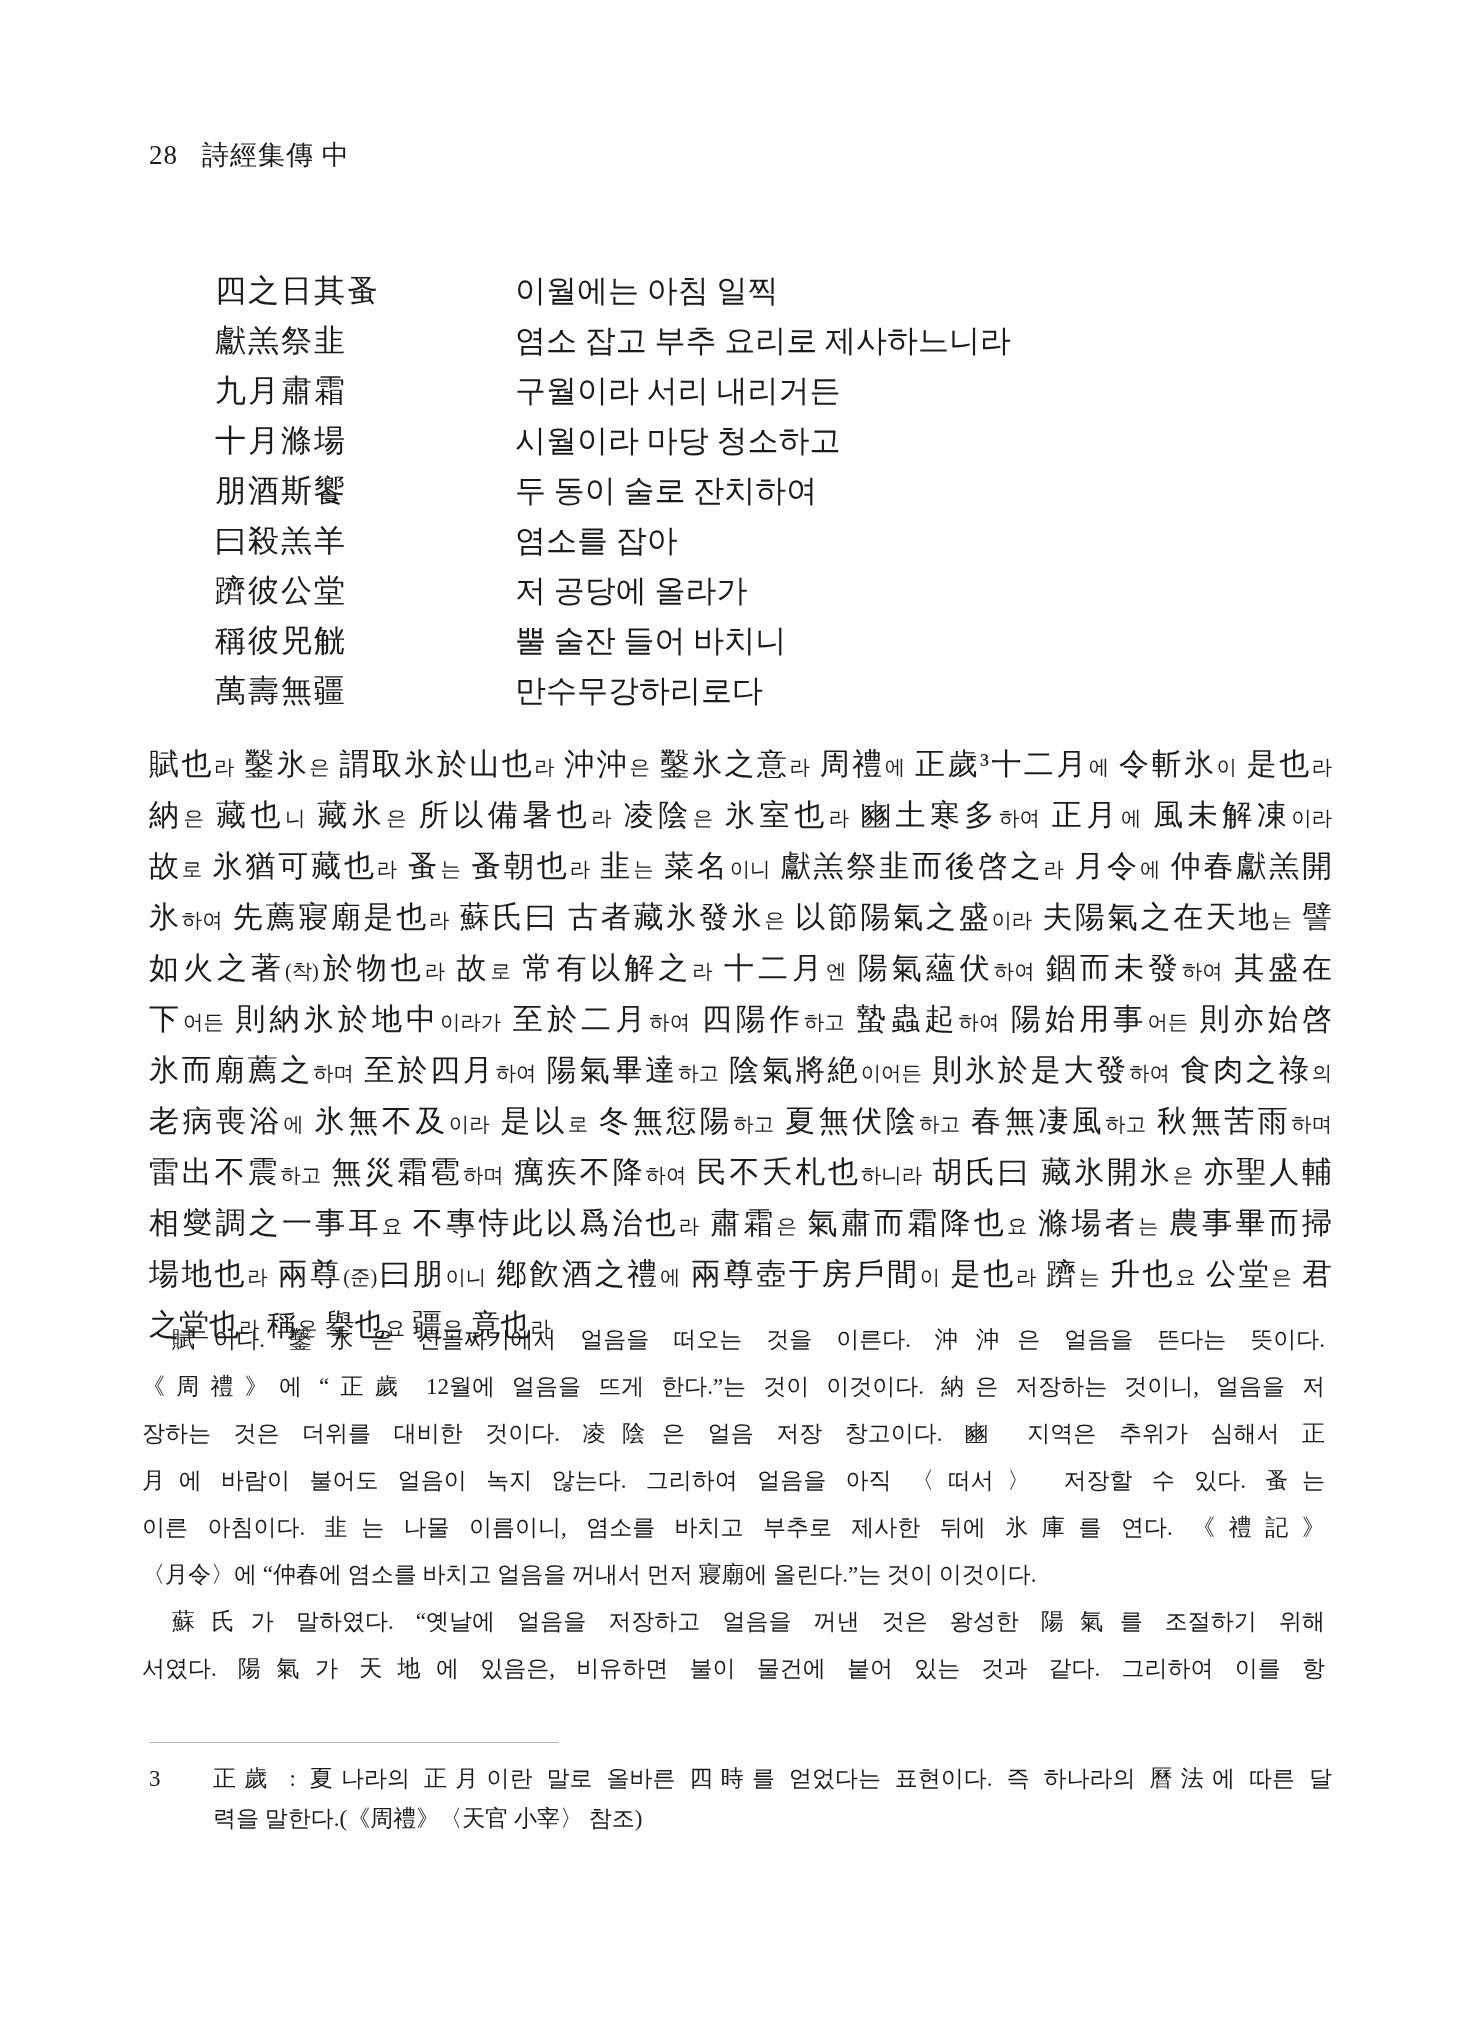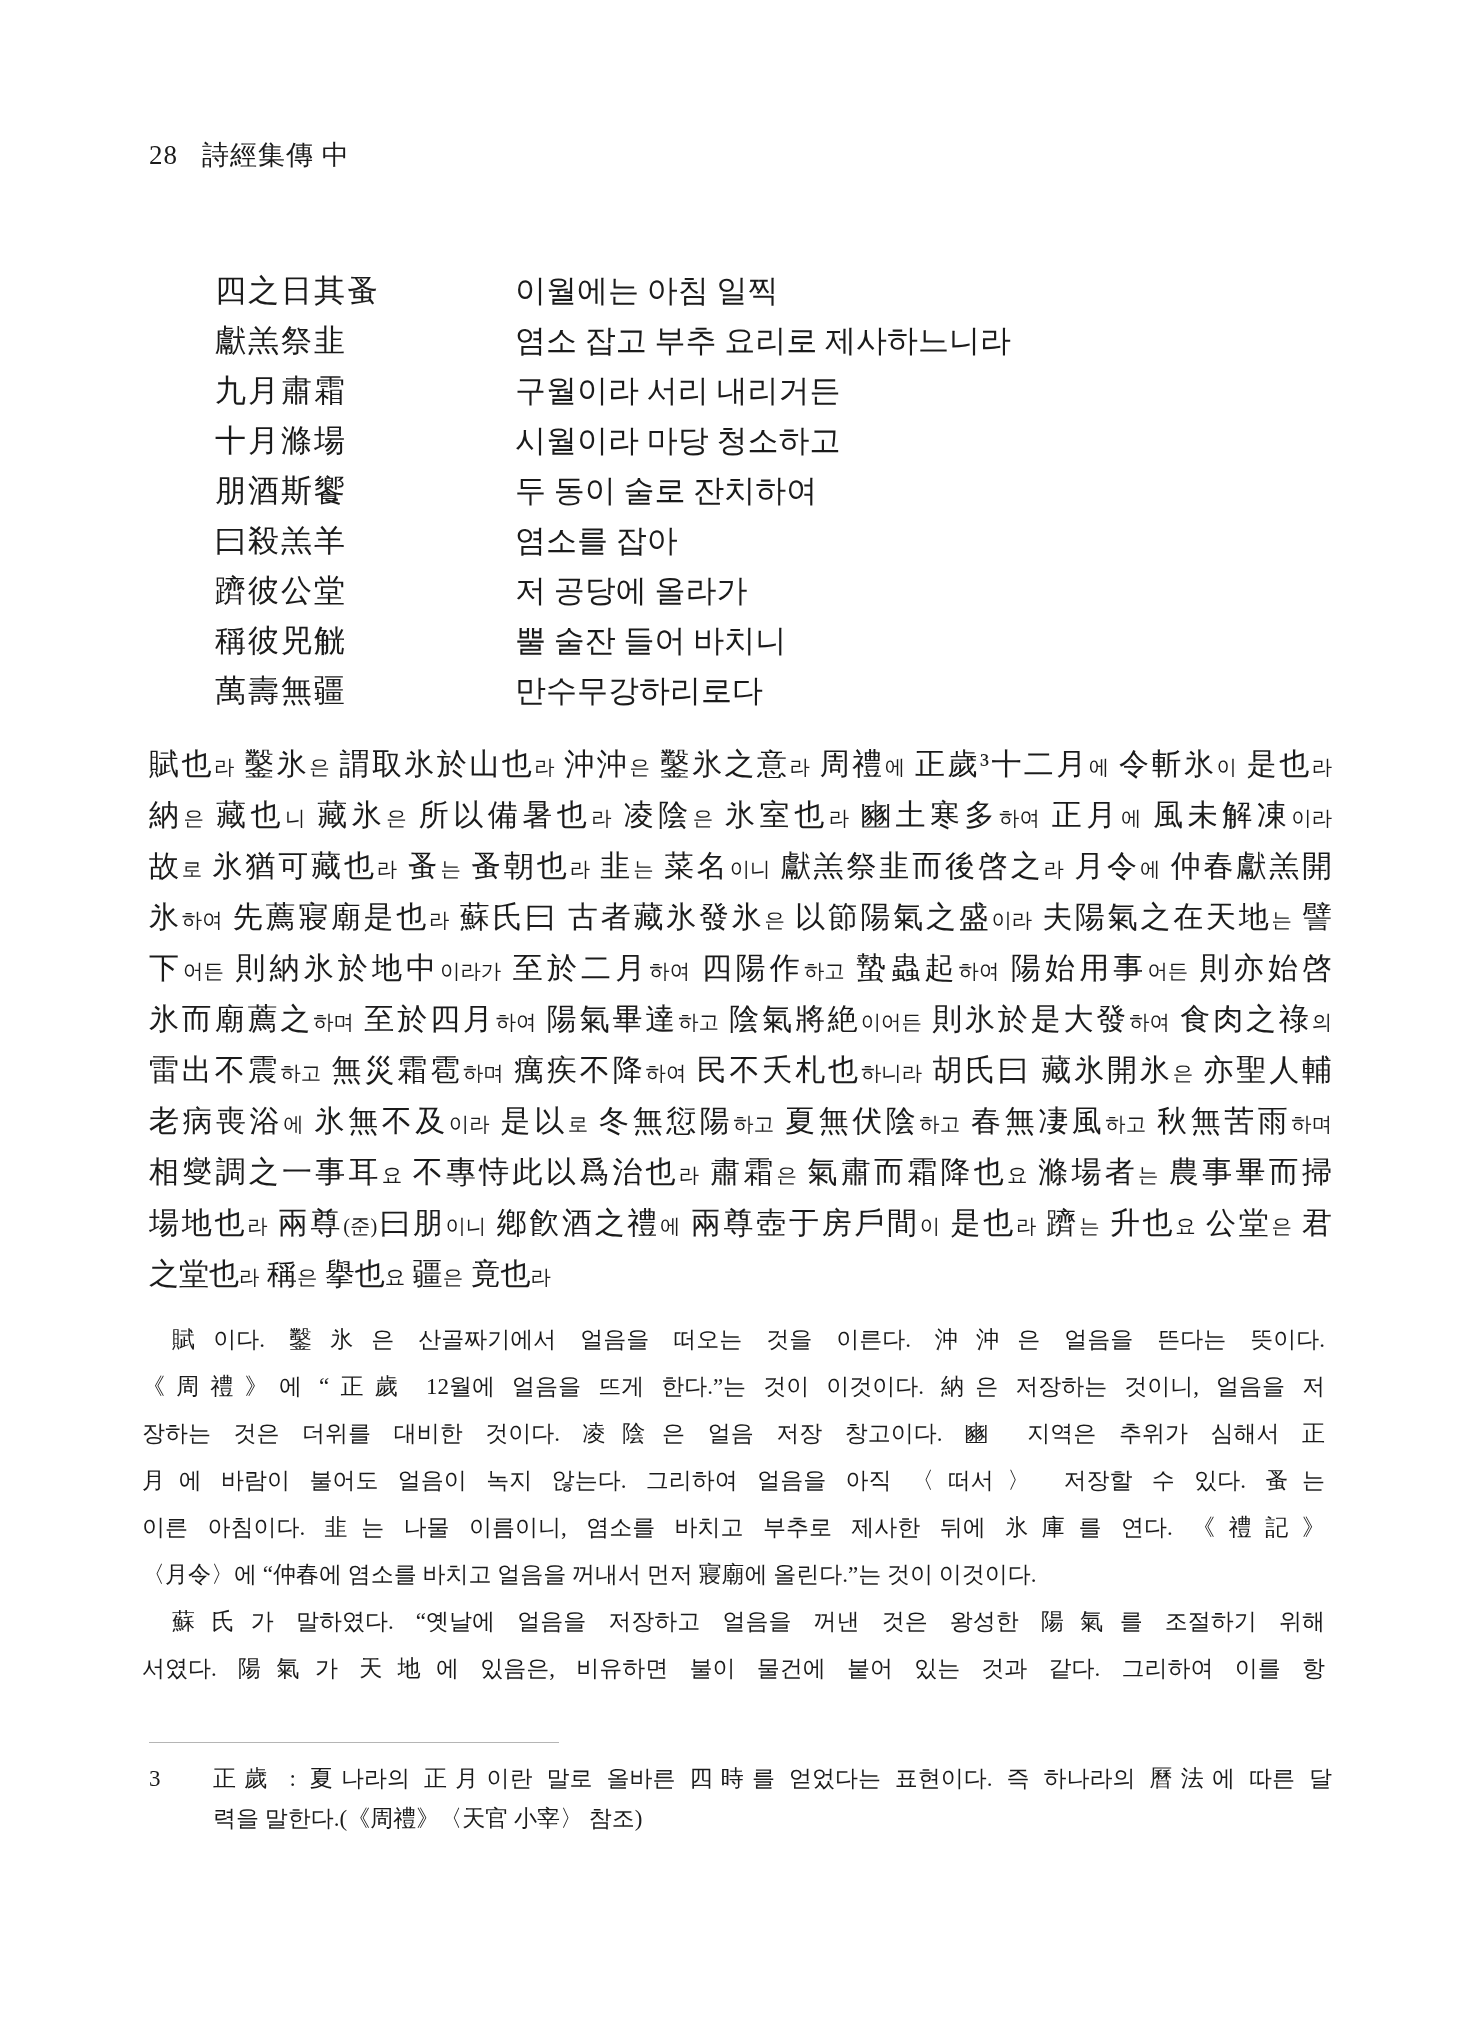--- a/index.html
+++ b/index.html
@@ -92,24 +92,25 @@
         <span class="hanja">萬壽無疆</span>
         <span class="korean">만수무강하리로다</span>
       </div>
     </section>
 
   <section class="commentary" id="commentary">
       <div class="c-line just">賦也<span class="to">라</span> 鑿氷<span class="to">은</span> 謂取氷於山也<span class="to">라</span> 沖沖<span class="to">은</span> 鑿氷之意<span class="to">라</span> 周禮<span class="to">에</span> 正歲³十二月<span class="to">에</span> 令斬氷<span class="to">이</span> 是也<span class="to">라</span></div>
       <div class="c-line just">納<span class="to">은</span> 藏也<span class="to">니</span> 藏氷<span class="to">은</span> 所以備暑也<span class="to">라</span> 凌陰<span class="to">은</span> 氷室也<span class="to">라</span> 豳土寒多<span class="to">하여</span> 正月<span class="to">에</span> 風未解凍<span class="to">이라</span></div>
       <div class="c-line just">故<span class="to">로</span> 氷猶可藏也<span class="to">라</span> 蚤<span class="to">는</span> 蚤朝也<span class="to">라</span> 韭<span class="to">는</span> 菜名<span class="to">이니</span> 獻羔祭韭而後啓之<span class="to">라</span> 月令<span class="to">에</span> 仲春獻羔開</div>
       <div class="c-line just">氷<span class="to">하여</span> 先薦寢廟是也<span class="to">라</span> 蘇氏曰 古者藏氷發氷<span class="to">은</span> 以節陽氣之盛<span class="to">이라</span> 夫陽氣之在天地<span class="to">는</span> 譬</div>
+      <div class="c-line just">如火之著<span class="to">(착)</span>於物也<span class="to">라</span> 故<span class="to">로</span> 常有以解之<span class="to">라</span> 十二月<span class="to">엔</span> 陽氣蘊伏<span class="to">하여</span> 錮而未發<span class="to">하여</span> 其盛在</div>
       <div class="c-line just">下<span class="to">어든</span> 則納氷於地中<span class="to">이라가</span> 至於二月<span class="to">하여</span> 四陽作<span class="to">하고</span> 蟄蟲起<span class="to">하여</span> 陽始用事<span class="to">어든</span> 則亦始啓</div>
       <div class="c-line just">氷而廟薦之<span class="to">하며</span> 至於四月<span class="to">하여</span> 陽氣畢達<span class="to">하고</span> 陰氣將絶<span class="to">이어든</span> 則氷於是大發<span class="to">하여</span> 食肉之祿<span class="to">의</span></div>
+      <div class="c-line just">老病喪浴<span class="to">에</span> 氷無不及<span class="to">이라</span> 是以<span class="to">로</span> 冬無愆陽<span class="to">하고</span> 夏無伏陰<span class="to">하고</span> 春無凄風<span class="to">하고</span> 秋無苦雨<span class="to">하며</span></div>
       <div class="c-line just">雷出不震<span class="to">하고</span> 無災霜雹<span class="to">하며</span> 癘疾不降<span class="to">하여</span> 民不夭札也<span class="to">하니라</span> 胡氏曰 藏氷開氷<span class="to">은</span> 亦聖人輔</div>
-      <div class="c-line just">老病喪浴<span class="to">에</span> 氷無不及<span class="to">이라</span> 是以<span class="to">로</span> 冬無愆陽<span class="to">하고</span> 夏無伏陰<span class="to">하고</span> 春無凄風<span class="to">하고</span> 秋無苦雨<span class="to">하며</span></div>
       <div class="c-line just">相燮調之一事耳<span class="to">요</span> 不專恃此以爲治也<span class="to">라</span> 肅霜<span class="to">은</span> 氣肅而霜降也<span class="to">요</span> 滌場者<span class="to">는</span> 農事畢而掃</div>
       <div class="c-line just">場地也<span class="to">라</span> 兩尊<span class="to">(준)</span>曰朋<span class="to">이니</span> 鄕飮酒之禮<span class="to">에</span> 兩尊壺于房戶間<span class="to">이</span> 是也<span class="to">라</span> 躋<span class="to">는</span> 升也<span class="to">요</span> 公堂<span class="to">은</span> 君</div>
       <div class="c-line">之堂也<span class="to">라</span> 稱<span class="to">은</span> 擧也<span class="to">요</span> 疆<span class="to">은</span> 竟也<span class="to">라</span></div>
     </section>
 
   <section class="translation" id="translation">
       <div class="t-line just indent">賦이다. 鑿氷은 산골짜기에서 얼음을 떠오는 것을 이른다. 沖沖은 얼음을 뜬다는 뜻이다.</div>
       <div class="t-line just">《周禮》에 “正歲 12월에 얼음을 뜨게 한다.”는 것이 이것이다. 納은 저장하는 것이니, 얼음을 저</div>
       <div class="t-line just">장하는 것은 더위를 대비한 것이다. 凌陰은 얼음 저장 창고이다. 豳 지역은 추위가 심해서 正</div>
       <div class="t-line just">月에 바람이 불어도 얼음이 녹지 않는다. 그리하여 얼음을 아직 〈떠서〉 저장할 수 있다. 蚤는</div>

